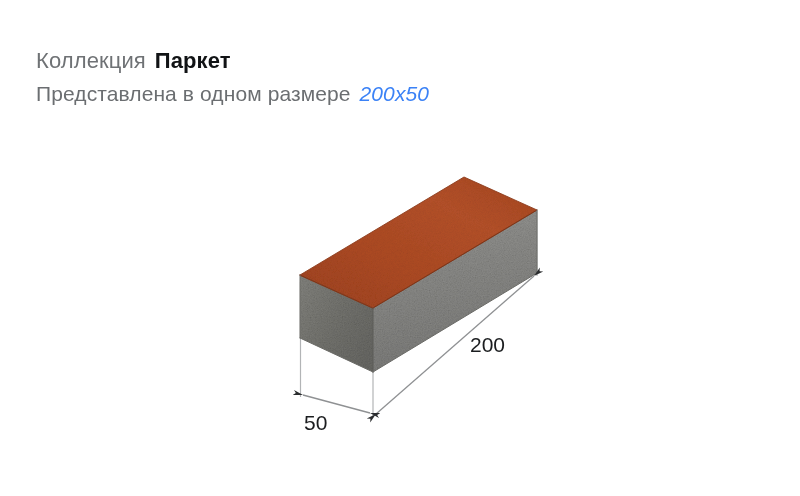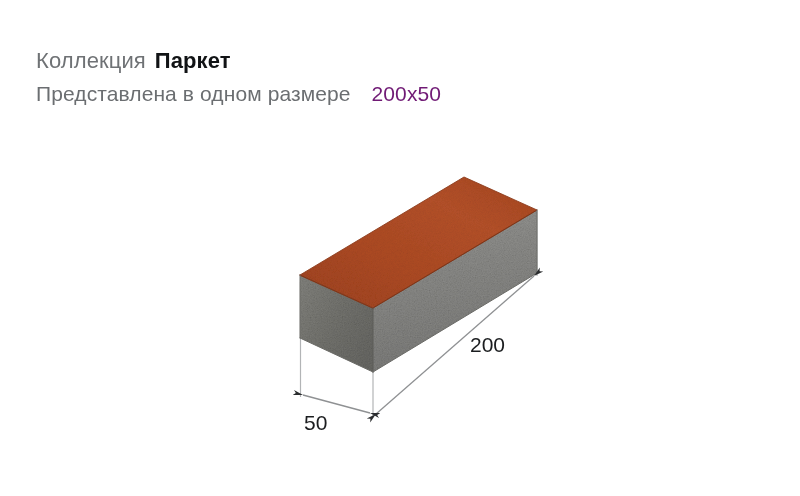--- a/index.html
+++ b/index.html
@@ -48,22 +48,23 @@
   .heading-line-2 {
     font-size: 21px;
     line-height: 30px;
     color: #6b6e71;
     font-weight: 400;
     white-space: nowrap;
     margin-top: 3px;
     letter-spacing: 0.1px;
   }
   .size-value {
-    margin-left: 21px;
-    color: #701a75;
+    margin-left: 9px;
+    color: #3b82f6;
+    font-style: italic;
   }
 
   
   .stage {
     position: absolute;
     left: 0;
     top: 0;
     width: 800px;
     height: 496px;
     margin-top: 20px;

